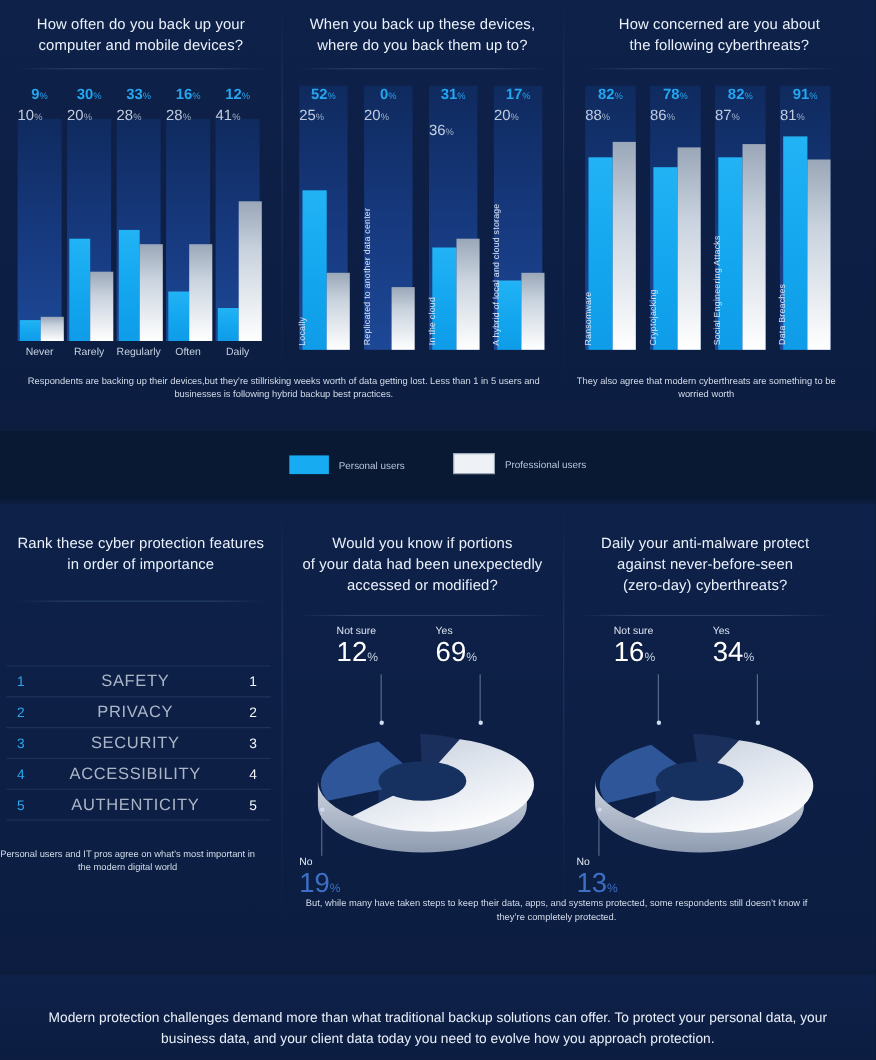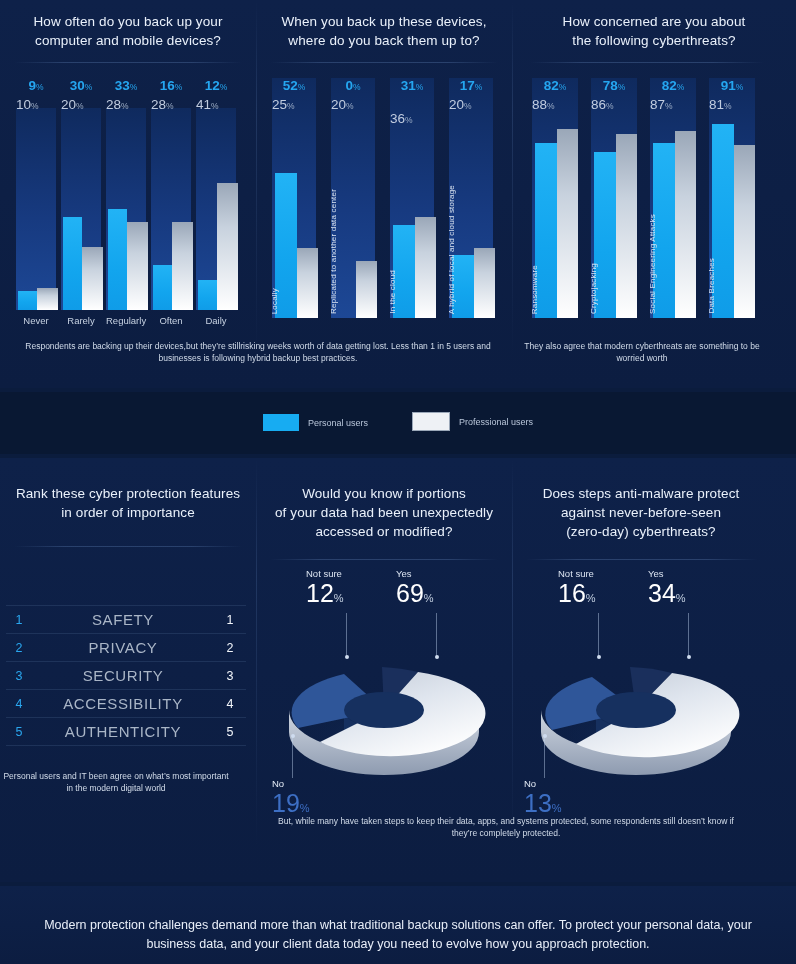--- a/index.html
+++ b/index.html
@@ -288,21 +288,21 @@
       <span class="rnum-l">4</span>
       <span class="rname">ACCESSIBILITY</span>
       <span class="rnum-r">4</span>
     </div>
     <div class="rrow">
       <span class="rnum-l">5</span>
       <span class="rname">AUTHENTICITY</span>
       <span class="rnum-r">5</span>
     </div>
   </div>
-  <div class="caption" style="left:0px;width:232px;top:770px;">Personal users and IT been agree on what’s most important in the modern digital world</div>
+  <div class="caption" style="left:0px;width:232px;top:770px;">Personal users and IT pros agree on what’s most important in the modern digital world</div>
 
   <div style="position:absolute;left:256px;top:458px;width:256px;height:424px;">
     <div class="q-title" style="top:26px;white-space:pre-line;">Would you know if portions
 of your data had been unexpectedly
 accessed or modified?</div>
     <div class="hrule" style="left:14px;right:14px;top:101px;"></div>
 
     <div class="dlabel" style="left:50px;width:80px;top:110px;">
       <span class="t">Not sure</span>
       <span class="v"><span>12</span><i>%</i></span>
@@ -347,21 +347,21 @@
     </svg>
 
     <div class="leader up" style="left:36px;top:278px;height:42px;"></div>
     <div class="dlabel no" style="left:16px;width:90px;top:320px;text-align:left;">
       <span class="t" style="text-align:left;color:#e4ebf6;">No</span>
       <span class="v"><span>19</span><i>%</i></span>
     </div>
   </div>
 
   <div style="position:absolute;left:512px;top:458px;width:284px;height:424px;">
-    <div class="q-title" style="top:26px;white-space:pre-line;padding:0 40px 0 14px;">Does steps anti-malware protect
+    <div class="q-title" style="top:26px;white-space:pre-line;padding:0 40px 0 14px;">Daily your anti-malware protect
 against never-before-seen
 (zero-day) cyberthreats?</div>
     <div class="hrule" style="left:14px;right:38px;top:101px;"></div>
 
     <div class="dlabel" style="left:46px;width:80px;top:110px;">
       <span class="t">Not sure</span>
       <span class="v"><span>16</span><i>%</i></span>
     </div>
     <div class="dlabel" style="left:136px;width:80px;top:110px;">
       <span class="t">Yes</span>

